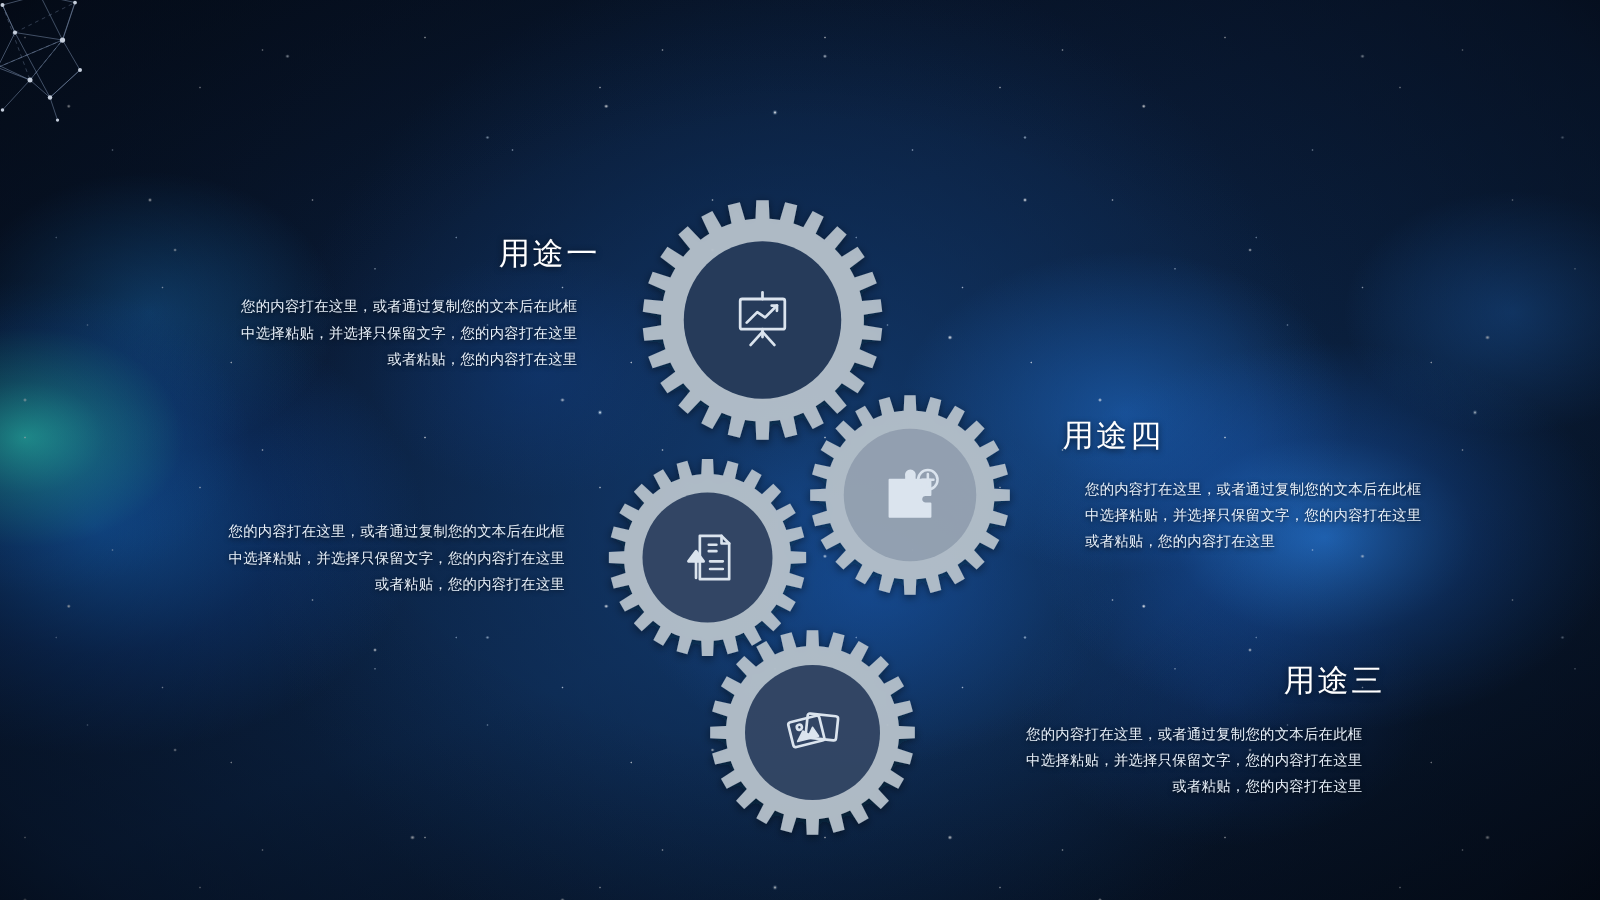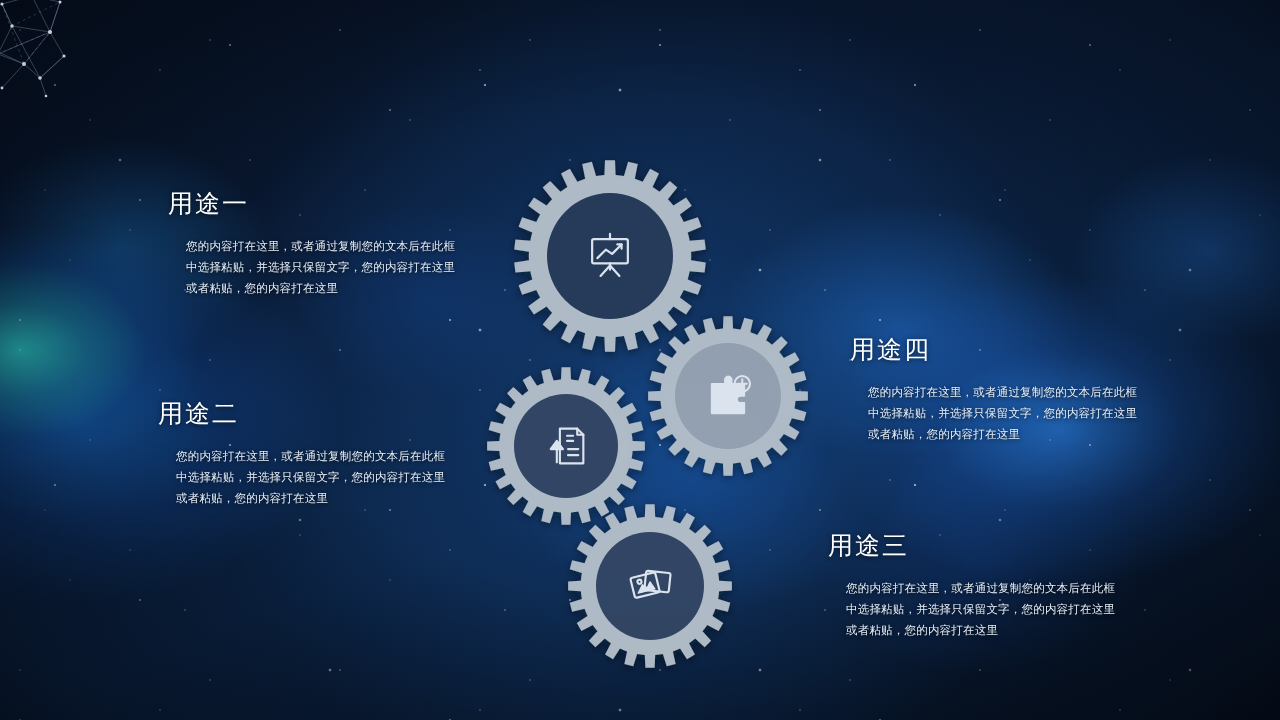--- a/index.html
+++ b/index.html
@@ -94,25 +94,25 @@
   
   .block{position:absolute;}
   .block h3{
     margin:0 0 10px 0;font-size:25px;font-weight:400;color:#ffffff;
     letter-spacing:2px;line-height:30px;text-shadow:0 1px 5px rgba(0,0,0,.65);
   }
   .block p{
     margin:18px;font-size:11.5px;font-weight:400;color:#e9f1fa;
     line-height:21px;letter-spacing:.2px;text-shadow:0 1px 4px rgba(0,0,0,.7);
   }
-  .block.right-align{text-align:left;}
+  .block.right-align{text-align:right;}
   .block.left-align{text-align:left;}
   #block-1{left:168px;top:188px;width:312px;}
   #block-2{left:158px;top:398px;width:312px;}
-  #block-3{left:828px;top:530px;width:310px;}
+  #block-3{left:798px;top:530px;width:310px;text-align:right;}
   #block-4{left:850px;top:334px;width:310px;}
 </style>
 </head>
 <body>
 
 <div id="slide">
 
   <div class="bg-layer bg-base"></div>
   <div class="bg-layer neb-mid"></div>
   <div class="bg-layer neb-left"></div>
@@ -212,21 +212,20 @@
       </g>
     </g>
   </svg>
 
   <div class="block right-align" id="block-1">
     <h3>用途一</h3>
     <p>您的内容打在这里，或者通过复制您的文本后在此框中选择粘贴，并选择只保留文字，您的内容打在这里或者粘贴，您的内容打在这里</p>
   </div>
 
   <div class="block right-align" id="block-2">
-    <h3>用途二</h3>
     <p>您的内容打在这里，或者通过复制您的文本后在此框中选择粘贴，并选择只保留文字，您的内容打在这里或者粘贴，您的内容打在这里</p>
   </div>
 
   <div class="block left-align" id="block-3">
     <h3>用途三</h3>
     <p>您的内容打在这里，或者通过复制您的文本后在此框中选择粘贴，并选择只保留文字，您的内容打在这里或者粘贴，您的内容打在这里</p>
   </div>
 
   <div class="block left-align" id="block-4">
     <h3>用途四</h3>

